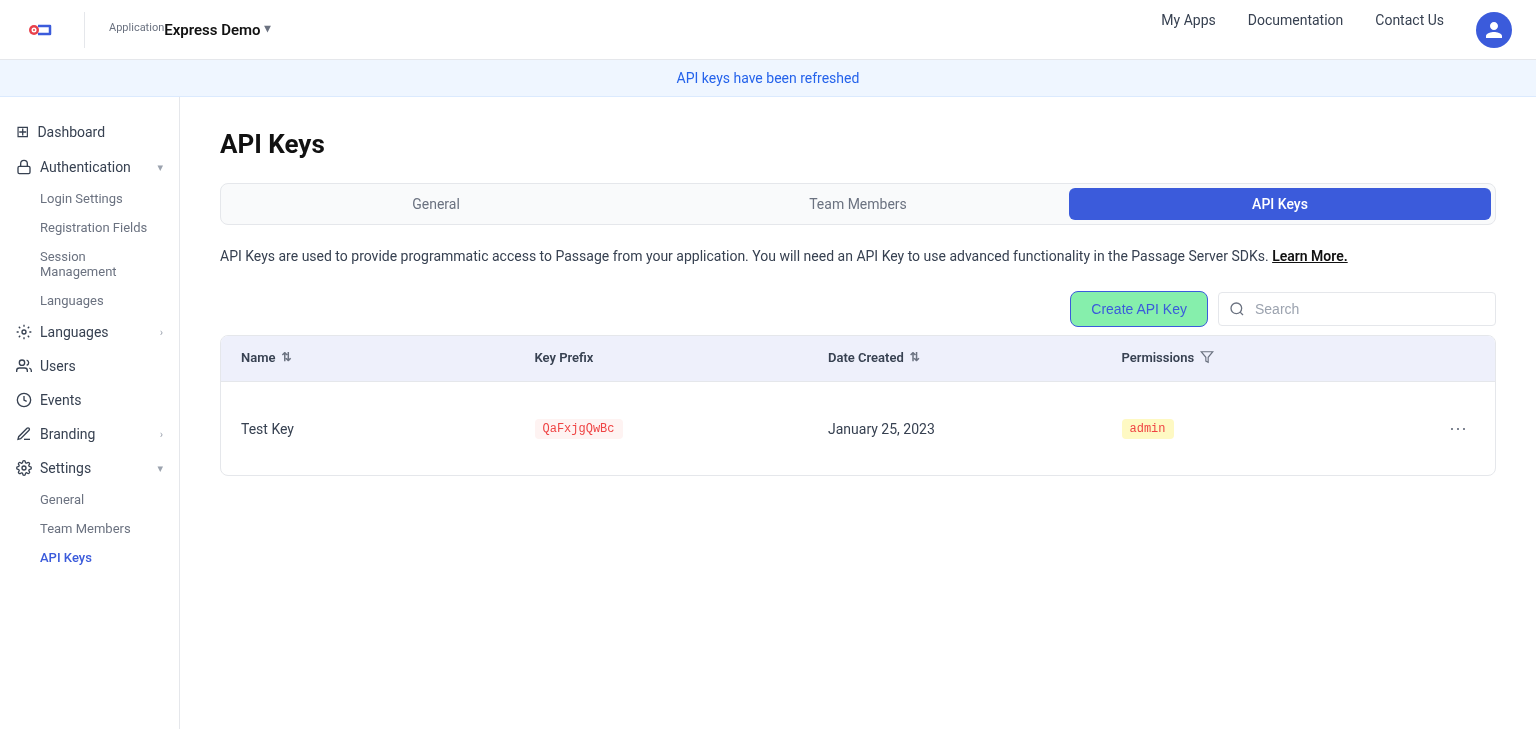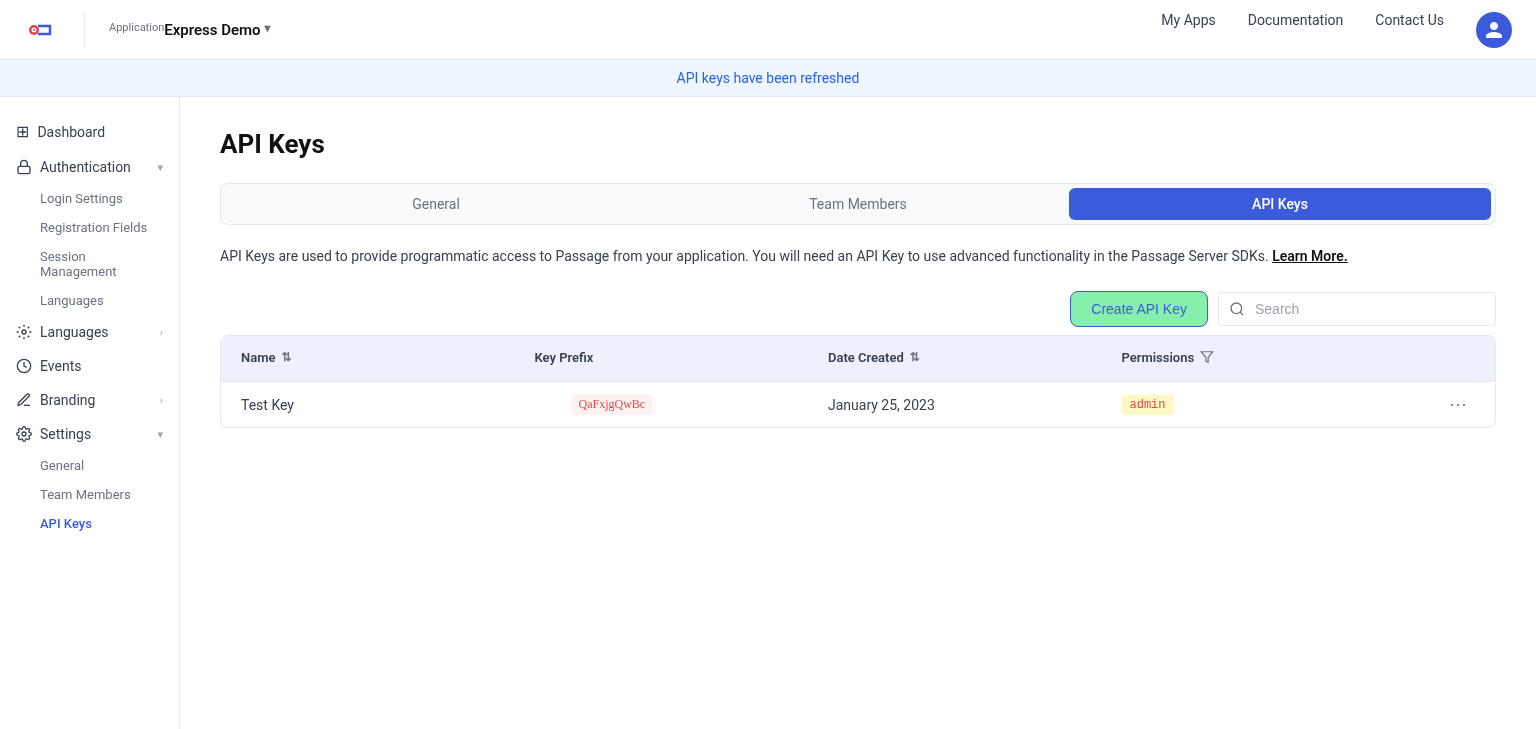--- a/index.html
+++ b/index.html
@@ -251,38 +251,37 @@
       color: #374151;
       display: flex;
       align-items: flex-start;
       gap: 6px;
     }
     .sort-icon { color: #6b7280; font-size: 12px; }
     .filter-icon { color: #6b7280; font-size: 14px; }
     .table-row {
       display: grid;
       grid-template-columns: 2fr 2fr 2fr 2fr 60px;
-      padding: 8px 20px;
+      padding: 32px 20px;
       border-bottom: 1px solid #f3f4f6;
       align-items: center;
     }
     .table-row:last-child { border-bottom: none; }
     .td {
       font-size: 14px;
       color: #374151;
     }
     .key-prefix {
-      font-family: Liberation Serif, serif;
+      font-family: Liberation Mono, monospace;
       font-size: 12px;
       background: #fef3f2;
       color: #ef4444;
       padding: 3px 8px;
       border-radius: 4px;
       display: inline-block;
-      margin-left: 36px;
     }
     .permission-badge {
       font-family: 'Courier New', monospace;
       font-size: 12px;
       background: #fef9c3;
       color: #ef4444;
       padding: 3px 8px;
       border-radius: 4px;
       display: inline-block;
     }
@@ -371,20 +370,31 @@
       <span class="sidebar-item-icon">
         <svg width="16" height="16" viewBox="0 0 24 24" fill="none" stroke="currentColor" stroke-width="2">
           <circle cx="12" cy="12" r="3"></circle>
           <path d="M12 1v3M12 20v3M4.22 4.22l2.12 2.12M17.66 17.66l2.12 2.12M1 12h3M20 12h3M4.22 19.78l2.12-2.12M17.66 6.34l2.12-2.12"></path>
         </svg>
       </span>
       <span class="sidebar-item-label">Languages</span>
       <span class="sidebar-chevron">›</span>
     </div>
 
+    <div class="sidebar-item">
+      <span class="sidebar-item-icon">
+        <svg width="16" height="16" viewBox="0 0 24 24" fill="none" stroke="currentColor" stroke-width="2">
+          <path d="M17 21v-2a4 4 0 0 0-4-4H5a4 4 0 0 0-4 4v2"></path>
+          <circle cx="9" cy="7" r="4"></circle>
+          <path d="M23 21v-2a4 4 0 0 0-3-3.87"></path>
+          <path d="M16 3.13a4 4 0 0 1 0 7.75"></path>
+        </svg>
+      </span>
+      <span class="sidebar-item-label">Users</span>
+    </div>
 
     <div class="sidebar-item">
       <span class="sidebar-item-icon">
         <svg width="16" height="16" viewBox="0 0 24 24" fill="none" stroke="currentColor" stroke-width="2">
           <circle cx="12" cy="12" r="10"></circle>
           <path d="M12 6v6l4 2"></path>
         </svg>
       </span>
       <span class="sidebar-item-label">Events</span>
     </div>

